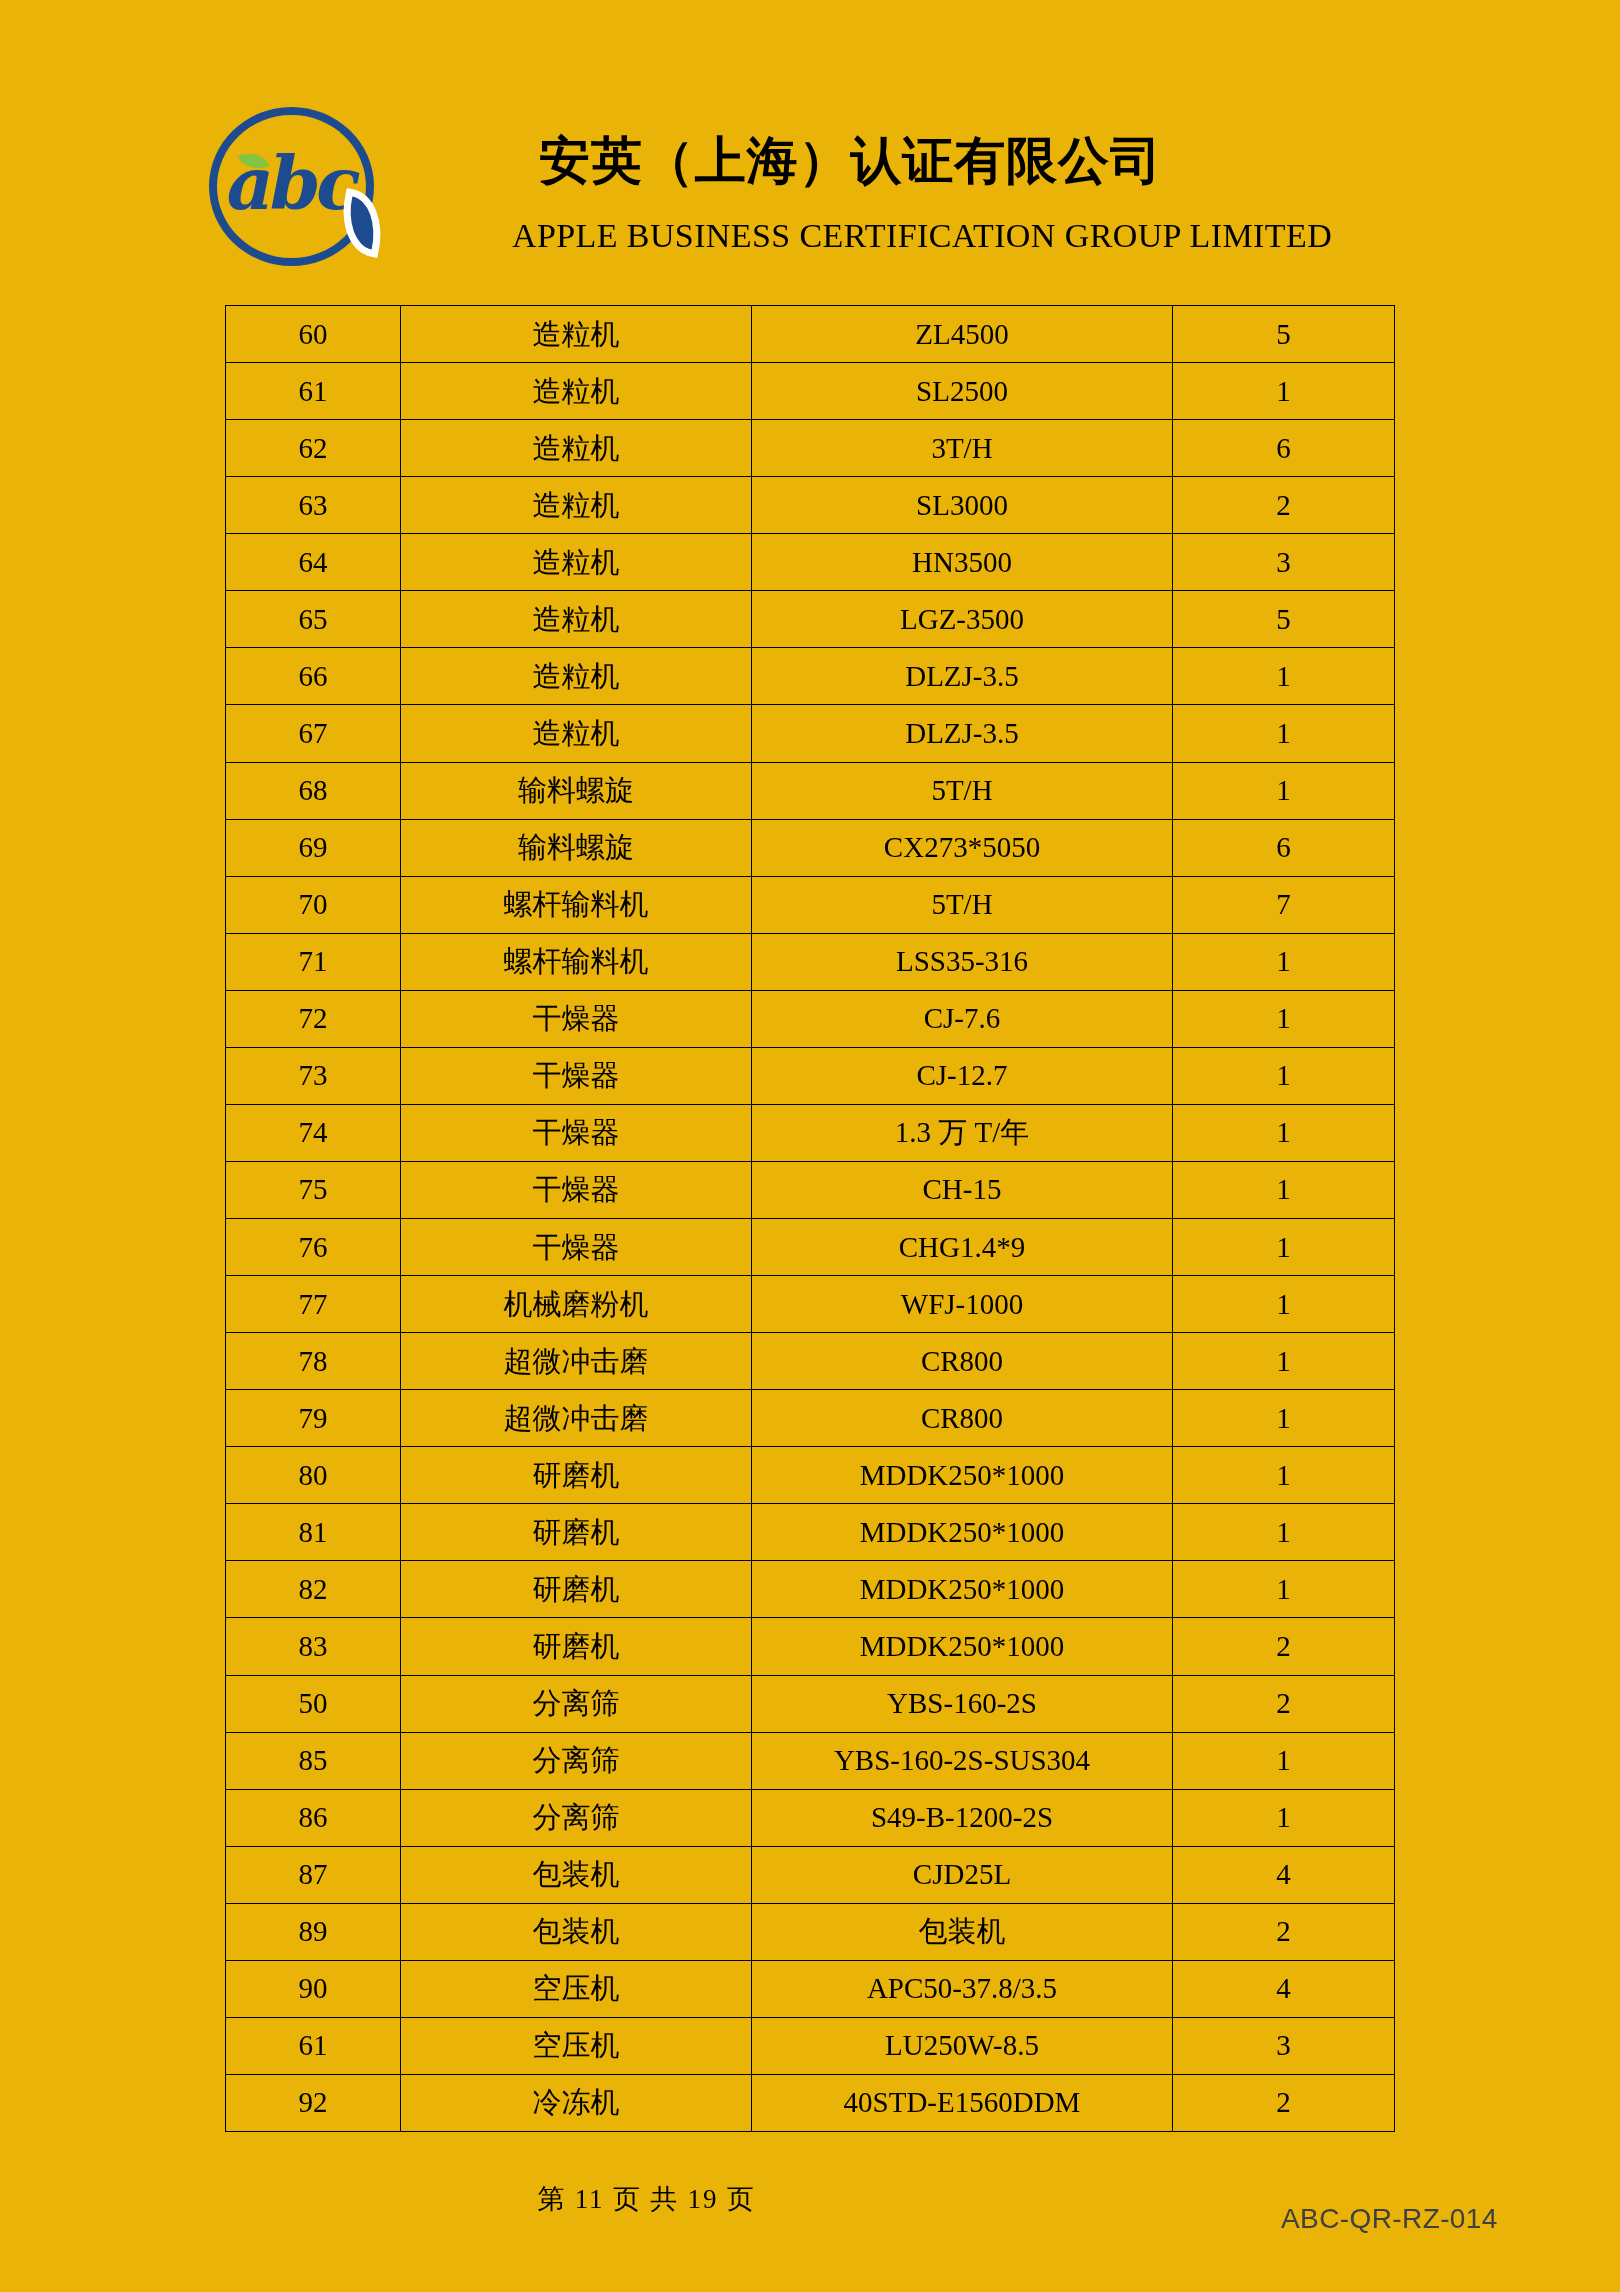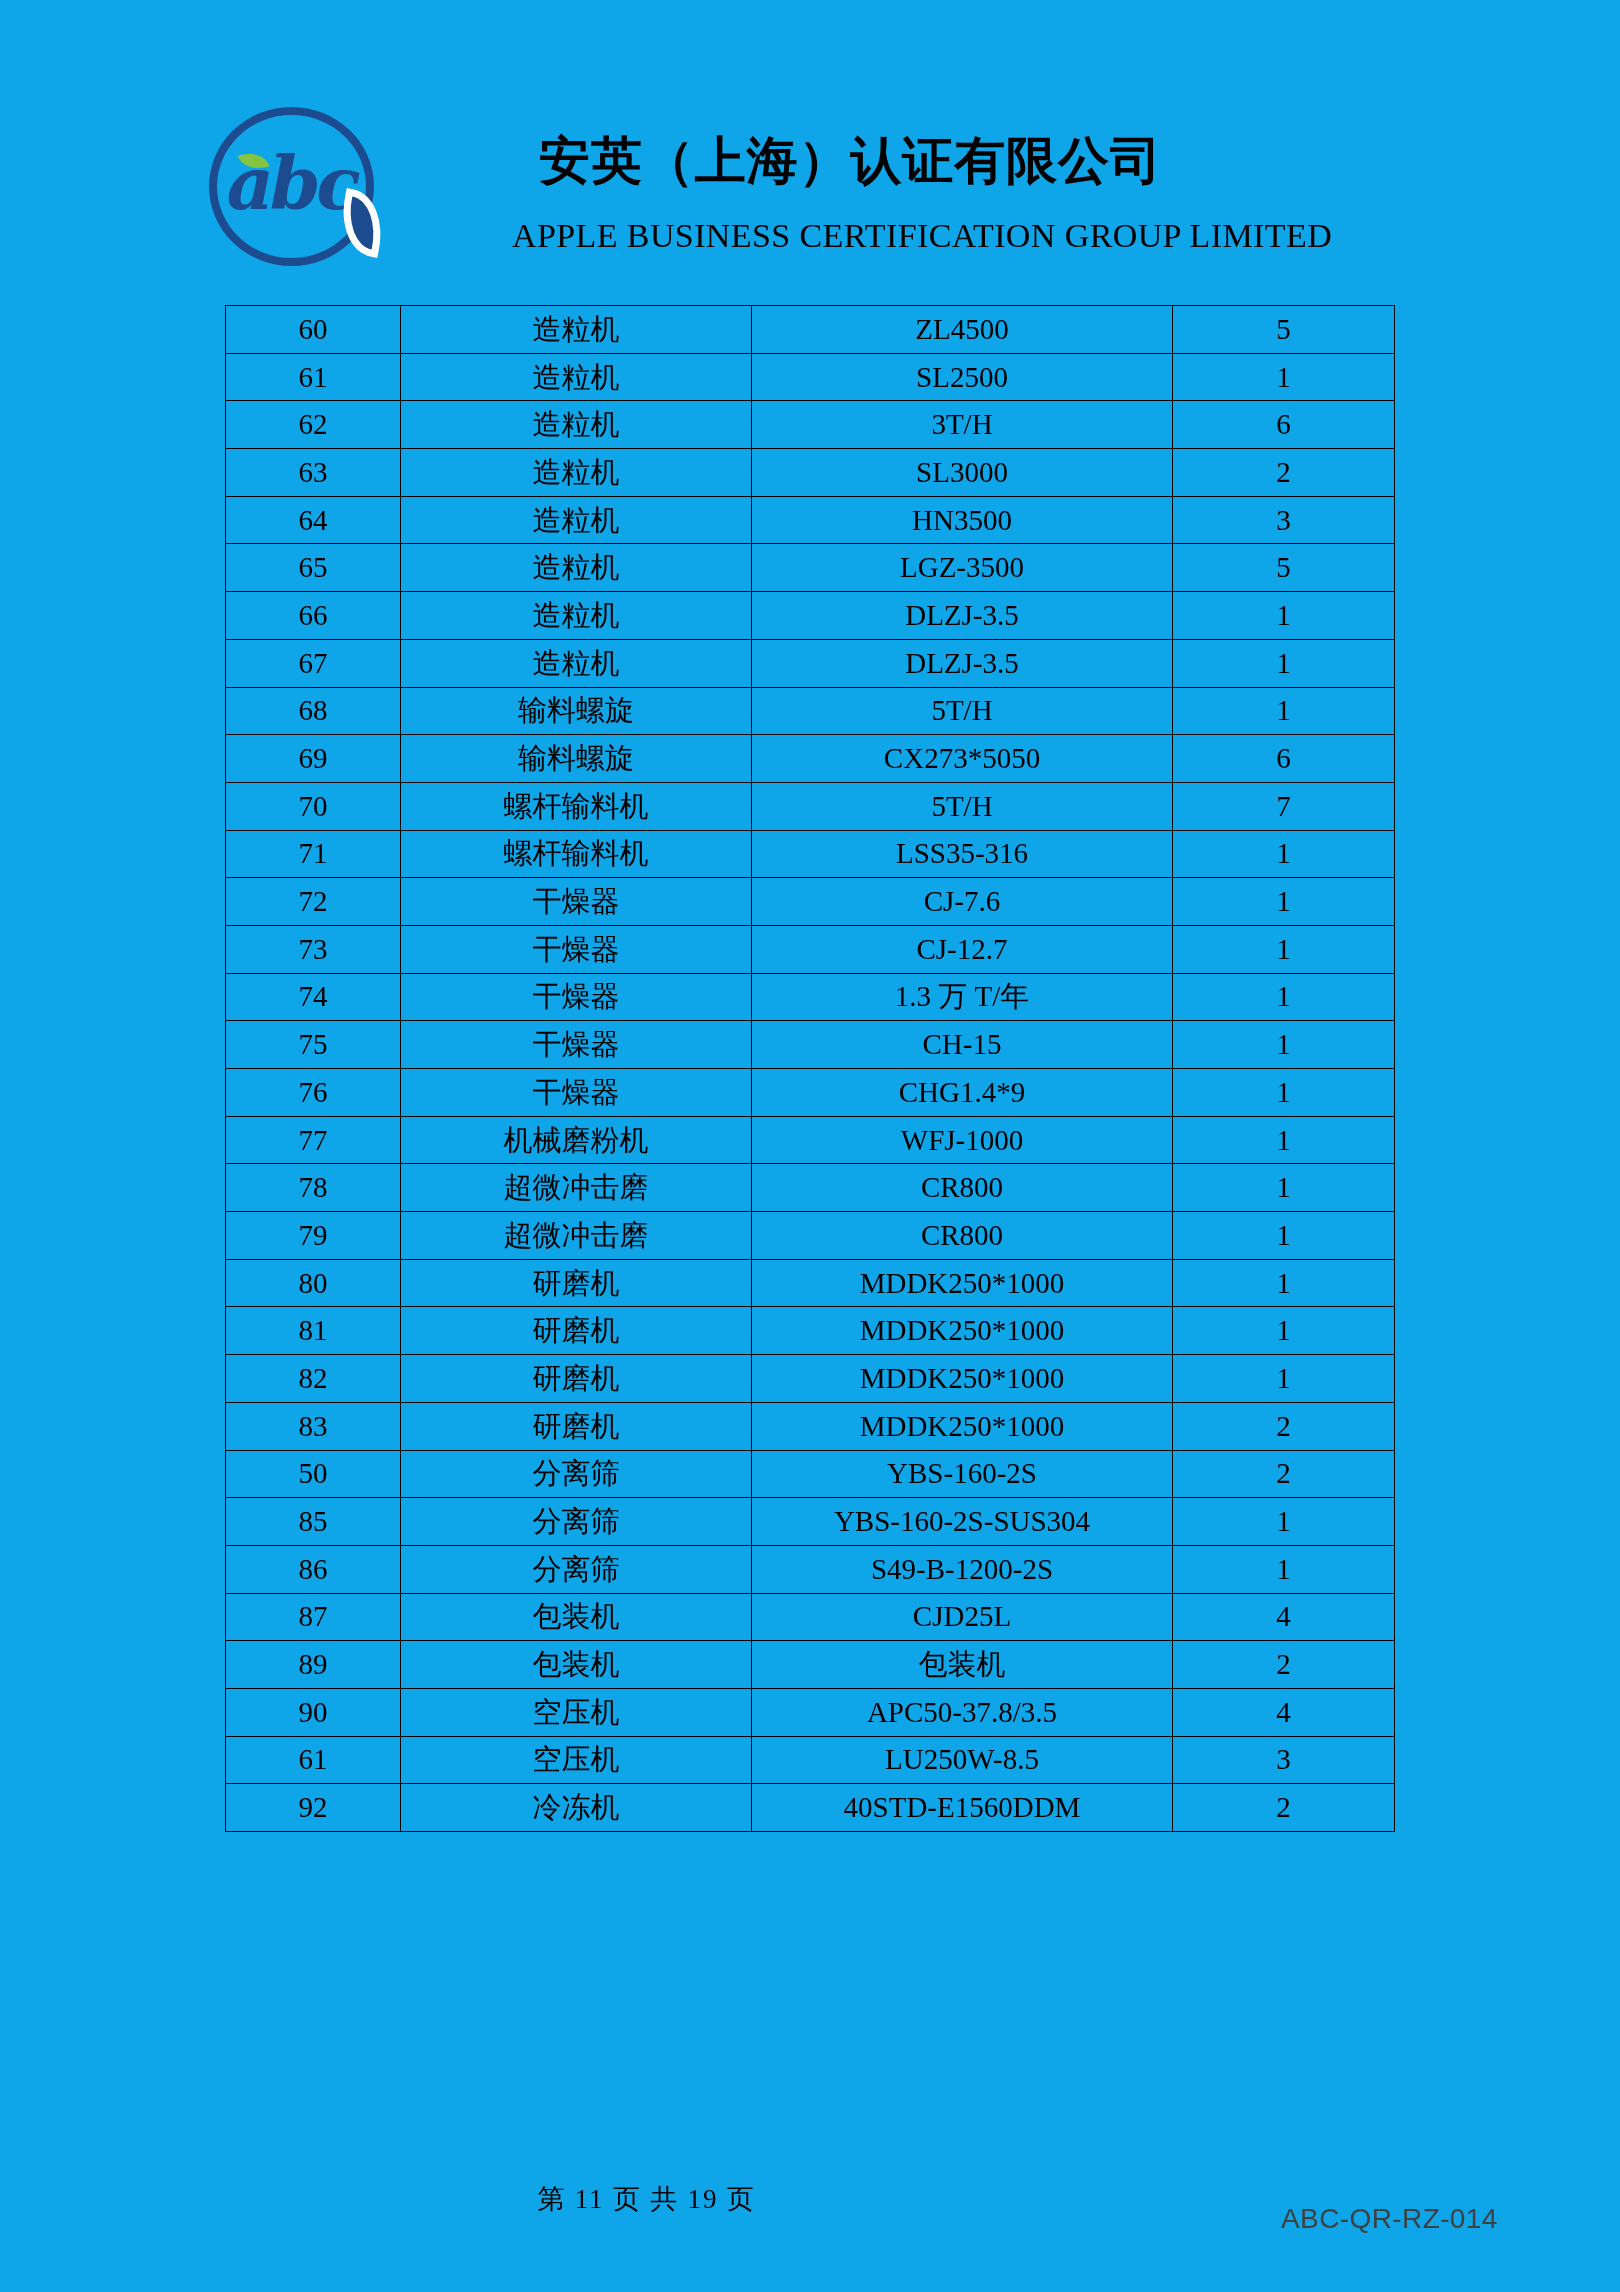--- a/index.html
+++ b/index.html
@@ -5,21 +5,21 @@
   :root{
     --logo-blue:#1d4b8f;
     --leaf-green:#84c441;
     --ink:#000000;
     --code-gray:#404040;
   }
   html,body{margin:0;padding:0;background:#ffffff;}
   .page{
     position:relative;
     width:1621px;height:2293px;
-    background:#0ea5e9;
+    background:#eab308;
     font-family:"Liberation Serif","DejaVu Serif",serif;
     color:var(--ink);
     overflow:hidden;
     text-decoration:underline;
   }
   
   .logo{
     position:absolute;left:209px;top:107px;
     width:165px;height:159px;
     border:8px solid var(--logo-blue);
@@ -56,21 +56,21 @@
     letter-spacing:0.9px;white-space:nowrap;margin-left:16px;
   }
   .title-en{
     position:absolute;left:512px;top:217px;
     font-size:34px;font-weight:400;line-height:1.1;
     letter-spacing:0.4px;white-space:nowrap;
   }
   
   table.equipment{
     position:absolute;left:225px;top:305px;
-    width:1169px;height:1527px;
+    width:1169px;height:1827px;
     border-collapse:collapse;table-layout:fixed;
   }
   table.equipment td{
     border:1.8px solid #000000;
     text-align:center;vertical-align:middle;
     font-size:29px;line-height:1;
     padding:0;
     overflow:hidden;white-space:nowrap;
   }
   

